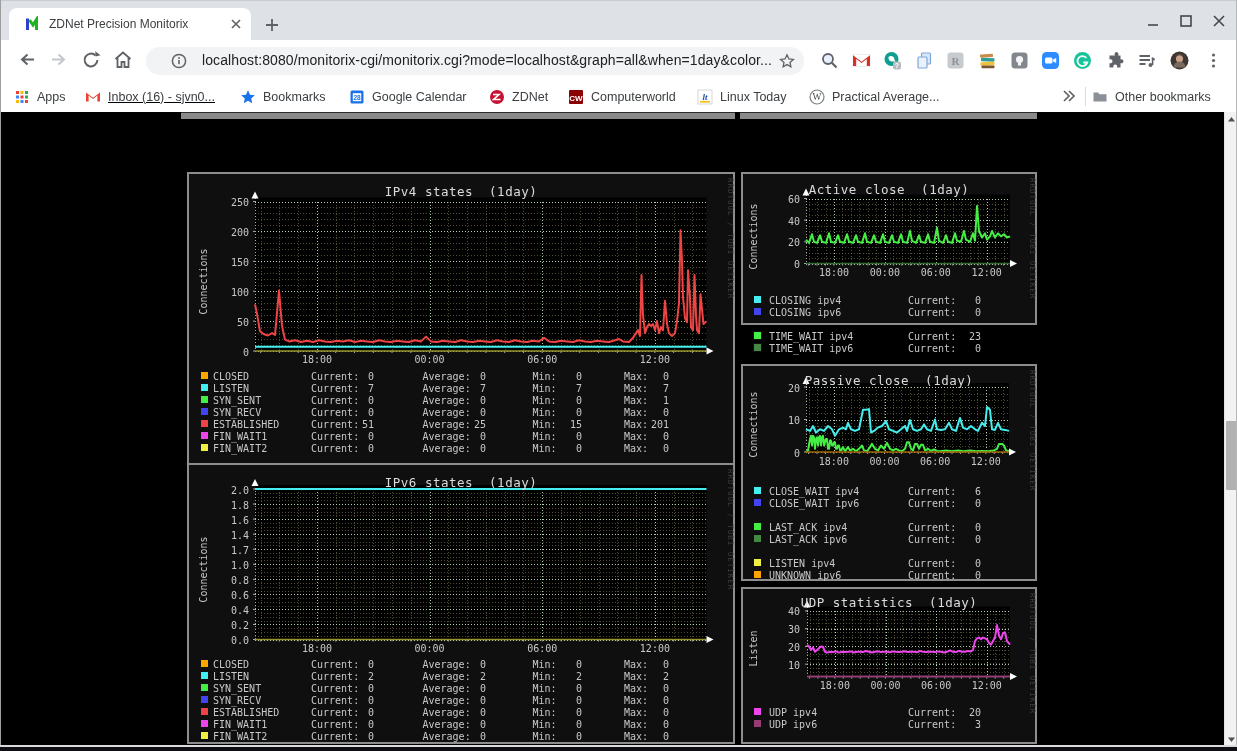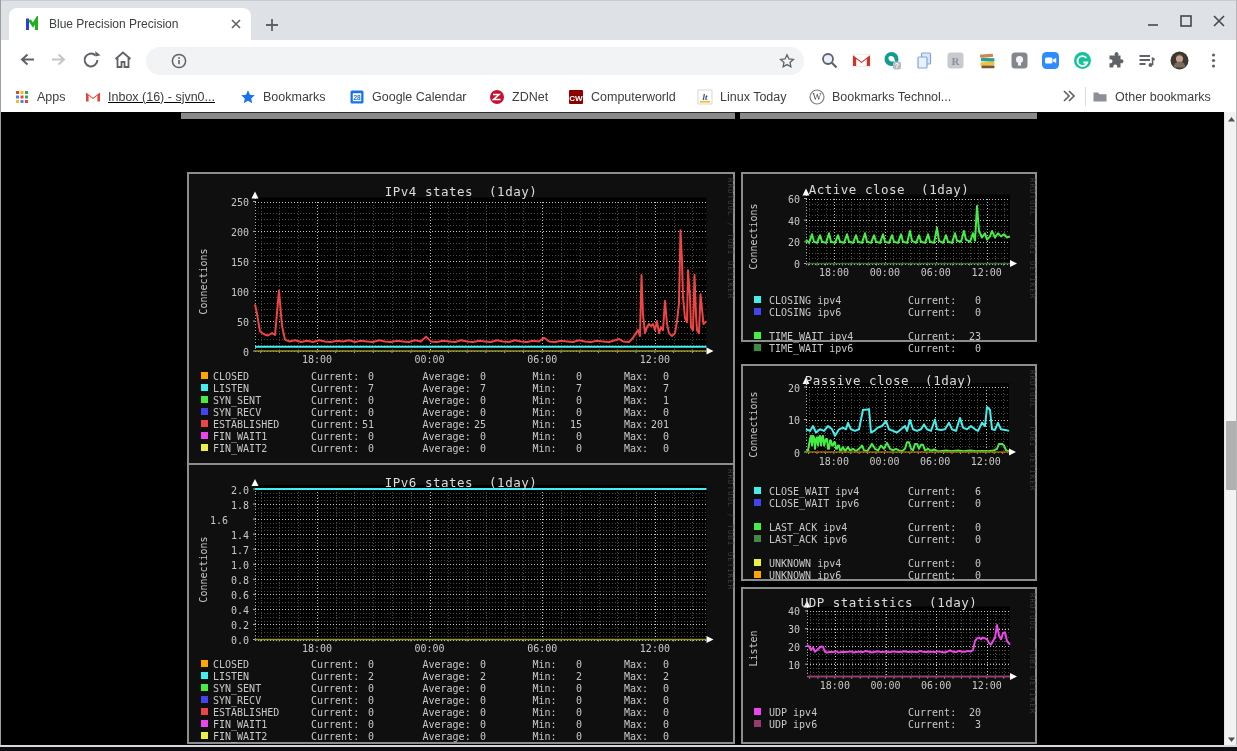--- a/index.html
+++ b/index.html
@@ -61,21 +61,21 @@
 <body>
 
 <div id="window">
 
   <div id="tabstrip">
     <div id="tab">
       <svg id="tab-favicon" viewBox="0 0 16 16">
         <path d="M2.5 14 L2.5 2.5" stroke="#2b3fd0" stroke-width="3" fill="none"></path>
         <path d="M4.5 4 L8 9 L11.5 3.5 L11.5 14" stroke="#1db31d" stroke-width="3" fill="none"></path>
       </svg>
-      <span id="tab-title">Blue Precision Precision</span>
+      <span id="tab-title">ZDNet Precision Monitorix</span>
       <div id="tab-close">
         <svg viewBox="0 0 16 16" width="16" height="16">
             <path d="M4 4 L12 12 M12 4 L4 12" stroke="#5f6368" stroke-width="1.6"></path>
           </svg>
       </div>
     </div>
     <div id="newtab-btn">
       <svg viewBox="0 0 20 20" width="20" height="20">
           <path d="M10 4 V16 M4 10 H16" stroke="#5f6368" stroke-width="1.8"></path>
         </svg>
@@ -120,20 +120,21 @@
       <svg viewBox="0 0 24 24" width="24" height="24">
           <path d="M4.5 11 L12 4.5 L19.5 11 M6.5 10 V19 H10.5 V14 H13.5 V19 H17.5 V10" stroke="#5f6368" stroke-width="1.8" fill="none"></path>
         </svg>
     </div>
     <div id="omnibox">
       <svg id="omni-info" viewBox="0 0 16 16">
         <circle cx="8" cy="8" r="6.6" fill="none" stroke="#5f6368" stroke-width="1.5"></circle>
         <rect x="7.2" y="7" width="1.6" height="4.2" fill="#5f6368"></rect>
         <rect x="7.2" y="4.2" width="1.6" height="1.7" fill="#5f6368"></rect>
       </svg>
+      <span id="omni-url">localhost:8080/monitorix-cgi/monitorix.cgi?mode=localhost&amp;graph=all&amp;when=1day&amp;color...</span>
       <svg id="omni-star" viewBox="0 0 16 16">
         <path d="M8 1.8 L9.9 5.9 L14.4 6.4 L11 9.4 L11.9 13.8 L8 11.6 L4.1 13.8 L5 9.4 L1.6 6.4 L6.1 5.9 Z" fill="none" stroke="#5f6368" stroke-width="1.3"></path>
       </svg>
     </div>
     <div id="ext-row">
         <div class="ext" style="left: 8px;"><svg viewBox="0 0 19 19" width="19" height="19">
             <circle cx="8" cy="8" r="5" fill="#e8f0fe" stroke="#5f6368" stroke-width="1.8"></circle>
             <path d="M11.8 11.8 L16.5 16.5" stroke="#5f6368" stroke-width="2.2"></path>
           </svg></div>
         <div class="ext" style="left: 40px;"><svg viewBox="0 0 19 19" width="19" height="19">
@@ -254,21 +255,21 @@
     <text x="8" y="11" font-size="9" font-family="Liberation Serif" font-weight="bold" font-style="italic" fill="#1f4fa0" text-anchor="middle">lt</text>
     <rect x="3" y="12" width="10" height="1.6" fill="#f4c20d"></rect>
           </svg>
           <span class="bm-label">Linux Today</span>
         </div>
         <div class="bm" style="left: 809px;">
           <svg class="bm-icon" viewBox="0 0 16 16">
     <circle cx="8" cy="8" r="7" fill="#fff" stroke="#7a8084" stroke-width="1.2"></circle>
     <text x="8" y="11.4" font-size="9.5" font-family="Liberation Serif" fill="#464c50" text-anchor="middle">W</text>
           </svg>
-          <span class="bm-label">Bookmarks Technol...</span>
+          <span class="bm-label">Practical Average...</span>
         </div>
       </div>
     <div id="bm-chevron">
       <svg viewBox="0 0 20 20" width="20" height="20">
           <path d="M6 5 L11 10 L6 15 M11 5 L16 10 L11 15" stroke="#5f6368" stroke-width="1.7" fill="none"></path>
         </svg>
     </div>
     <div id="bm-sep"></div>
     <div class="bm" style="left:1092px">
       <svg class="bm-icon" viewBox="0 0 16 16">
@@ -592,21 +593,21 @@
           <div class="gylabel" style="left: -26px; top: 99px; width: 80px; text-align: center;">Connections</div>
           <div class="gwm" style="left: 537px; top: 4px;">RRDTOOL / TOBI OETIKER</div>
           <div class="ytick" style="left: 0px; width: 60px; top: 175px;">0.0</div>
           <div class="ytick" style="left: 0px; width: 60px; top: 159.95px;">0.2</div>
           <div class="ytick" style="left: 0px; width: 60px; top: 144.9px;">0.4</div>
           <div class="ytick" style="left: 0px; width: 60px; top: 129.85px;">0.6</div>
           <div class="ytick" style="left: 0px; width: 60px; top: 114.8px;">0.8</div>
           <div class="ytick" style="left: 0px; width: 60px; top: 99.75px;">1.0</div>
           <div class="ytick" style="left: 0px; width: 60px; top: 84.7px;">1.7</div>
           <div class="ytick" style="left: 0px; width: 60px; top: 69.65px;">1.4</div>
-          <div class="ytick" style="left: 0px; width: 60px; top: 54.6px; text-align: center;">1.6</div>
+          <div class="ytick" style="left: 0px; width: 60px; top: 54.6px;">1.6</div>
           <div class="ytick" style="left: 0px; width: 60px; top: 39.55px; text-align: right;">1.8</div>
           <div class="ytick" style="left: 0px; width: 60px; top: 24.5px;">2.0</div>
           <div class="xtick" style="left: 127.991px; top: 178px;">18:00</div>
           <div class="xtick" style="left: 240.595px; top: 178px;">00:00</div>
           <div class="xtick" style="left: 353.289px; top: 178px;">06:00</div>
           <div class="xtick" style="left: 465.894px; top: 178px;">12:00</div>
           <div class="swatch" style="left: 12px; top: 195px; background: rgb(255, 165, 0); outline: rgb(15, 15, 15) solid 1px;"></div>
           <div class="leg" style="left: 24px; top: 194px;">CLOSED</div>
           <div class="leg" style="left: 122px; top: 194px;">Current:</div>
           <div class="leg leg-r" style="left: 185px; top: 194px;">0</div>
@@ -670,21 +671,21 @@
           <div class="leg" style="left: 24px; top: 266px;">FIN_WAIT2</div>
           <div class="leg" style="left: 122px; top: 266px;">Current:</div>
           <div class="leg leg-r" style="left: 185px; top: 266px;">0</div>
           <div class="leg" style="left: 233.5px; top: 266px;">Average:</div>
           <div class="leg leg-r" style="left: 297px; top: 266px;">0</div>
           <div class="leg" style="left: 343.5px; top: 266px;">Min:</div>
           <div class="leg leg-r" style="left: 393px; top: 266px;">0</div>
           <div class="leg" style="left: 435px; top: 266px;">Max:</div>
           <div class="leg leg-r" style="left: 480px; top: 266px;">0</div>
         </div>
-        <div class="gbox" style="left: 741px; top: 60px; width: 296px; height: 170px;">
+        <div class="gbox" style="left: 741px; top: 60px; width: 296px; height: 153px;">
           <svg class="gsvg" width="292" height="181">
             <rect x="63" y="20.5" width="204" height="69" fill="#000000"></rect>
             <line x1="63" y1="84.5" x2="267" y2="84.5" stroke="rgba(140,140,95,0.55)" stroke-width="1" stroke-dasharray="1,2" shape-rendering="crispEdges"></line>
             <line x1="63" y1="79.5" x2="267" y2="79.5" stroke="rgba(140,140,95,0.55)" stroke-width="1" stroke-dasharray="1,2" shape-rendering="crispEdges"></line>
             <line x1="63" y1="73.5" x2="267" y2="73.5" stroke="rgba(140,140,95,0.55)" stroke-width="1" stroke-dasharray="1,2" shape-rendering="crispEdges"></line>
             <line x1="63" y1="68.5" x2="267" y2="68.5" stroke="rgba(140,140,95,0.55)" stroke-width="1" stroke-dasharray="1,2" shape-rendering="crispEdges"></line>
             <line x1="63" y1="62.5" x2="267" y2="62.5" stroke="rgba(140,140,95,0.55)" stroke-width="1" stroke-dasharray="1,2" shape-rendering="crispEdges"></line>
             <line x1="63" y1="57.5" x2="267" y2="57.5" stroke="rgba(140,140,95,0.55)" stroke-width="1" stroke-dasharray="1,2" shape-rendering="crispEdges"></line>
             <line x1="63" y1="52.5" x2="267" y2="52.5" stroke="rgba(140,140,95,0.55)" stroke-width="1" stroke-dasharray="1,2" shape-rendering="crispEdges"></line>
             <line x1="63" y1="46.5" x2="267" y2="46.5" stroke="rgba(140,140,95,0.55)" stroke-width="1" stroke-dasharray="1,2" shape-rendering="crispEdges"></line>
@@ -884,21 +885,21 @@
           <div class="leg leg-r" style="left: 238px; top: 132px;">0</div>
           <div class="swatch" style="left: 11px; top: 157px; background: rgb(68, 238, 68); outline: rgb(15, 15, 15) solid 1px;"></div>
           <div class="leg" style="left: 26px; top: 156px;">LAST_ACK ipv4</div>
           <div class="leg" style="left: 165px; top: 156px;">Current:</div>
           <div class="leg leg-r" style="left: 238px; top: 156px;">0</div>
           <div class="swatch" style="left: 11px; top: 169px; background: rgb(68, 136, 68); outline: rgb(15, 15, 15) solid 1px;"></div>
           <div class="leg" style="left: 26px; top: 168px;">LAST_ACK ipv6</div>
           <div class="leg" style="left: 165px; top: 168px;">Current:</div>
           <div class="leg leg-r" style="left: 238px; top: 168px;">0</div>
           <div class="swatch" style="left: 11px; top: 193px; background: rgb(238, 238, 68); outline: rgb(15, 15, 15) solid 1px;"></div>
-          <div class="leg" style="left: 26px; top: 192px;">UNKNOWN ipv4</div>
+          <div class="leg" style="left: 26px; top: 192px;">LISTEN ipv4</div>
           <div class="leg" style="left: 165px; top: 192px;">Current:</div>
           <div class="leg leg-r" style="left: 238px; top: 192px;">0</div>
           <div class="swatch" style="left: 11px; top: 205px; background: rgb(255, 165, 0); outline: rgb(15, 15, 15) solid 1px;"></div>
           <div class="leg" style="left: 26px; top: 204px;">UNKNOWN ipv6</div>
           <div class="leg" style="left: 165px; top: 204px;">Current:</div>
           <div class="leg leg-r" style="left: 238px; top: 204px;">0</div>
         </div>
         <div class="gbox" style="left: 741px; top: 475px; width: 296px; height: 157px;">
           <svg class="gsvg" width="292" height="153">
             <rect x="64" y="17.5" width="203" height="70.1" fill="#000000"></rect>

